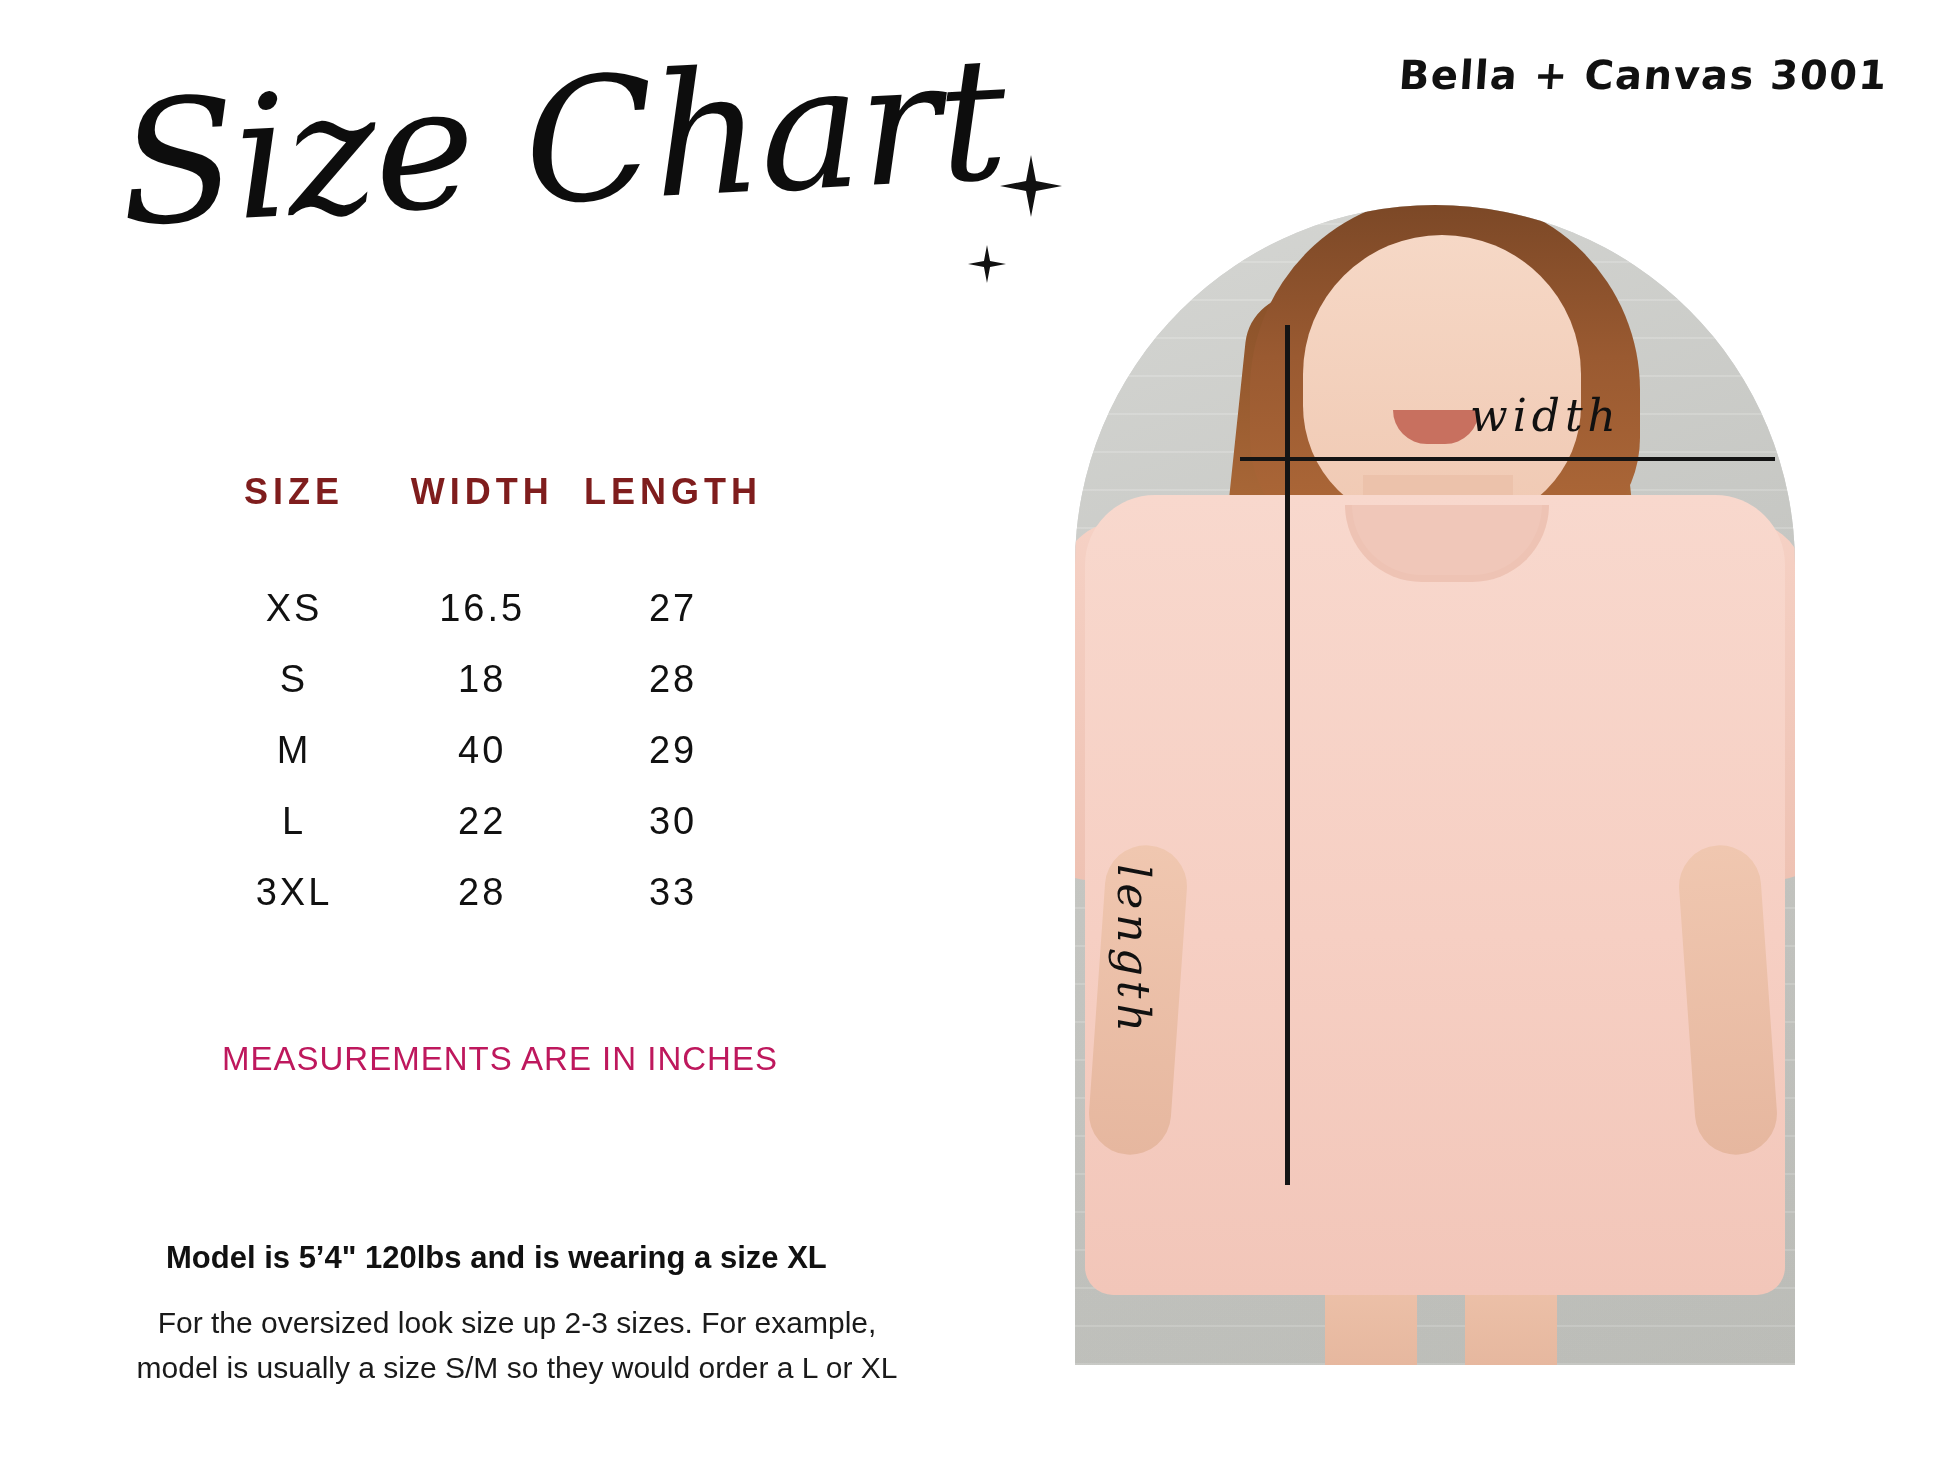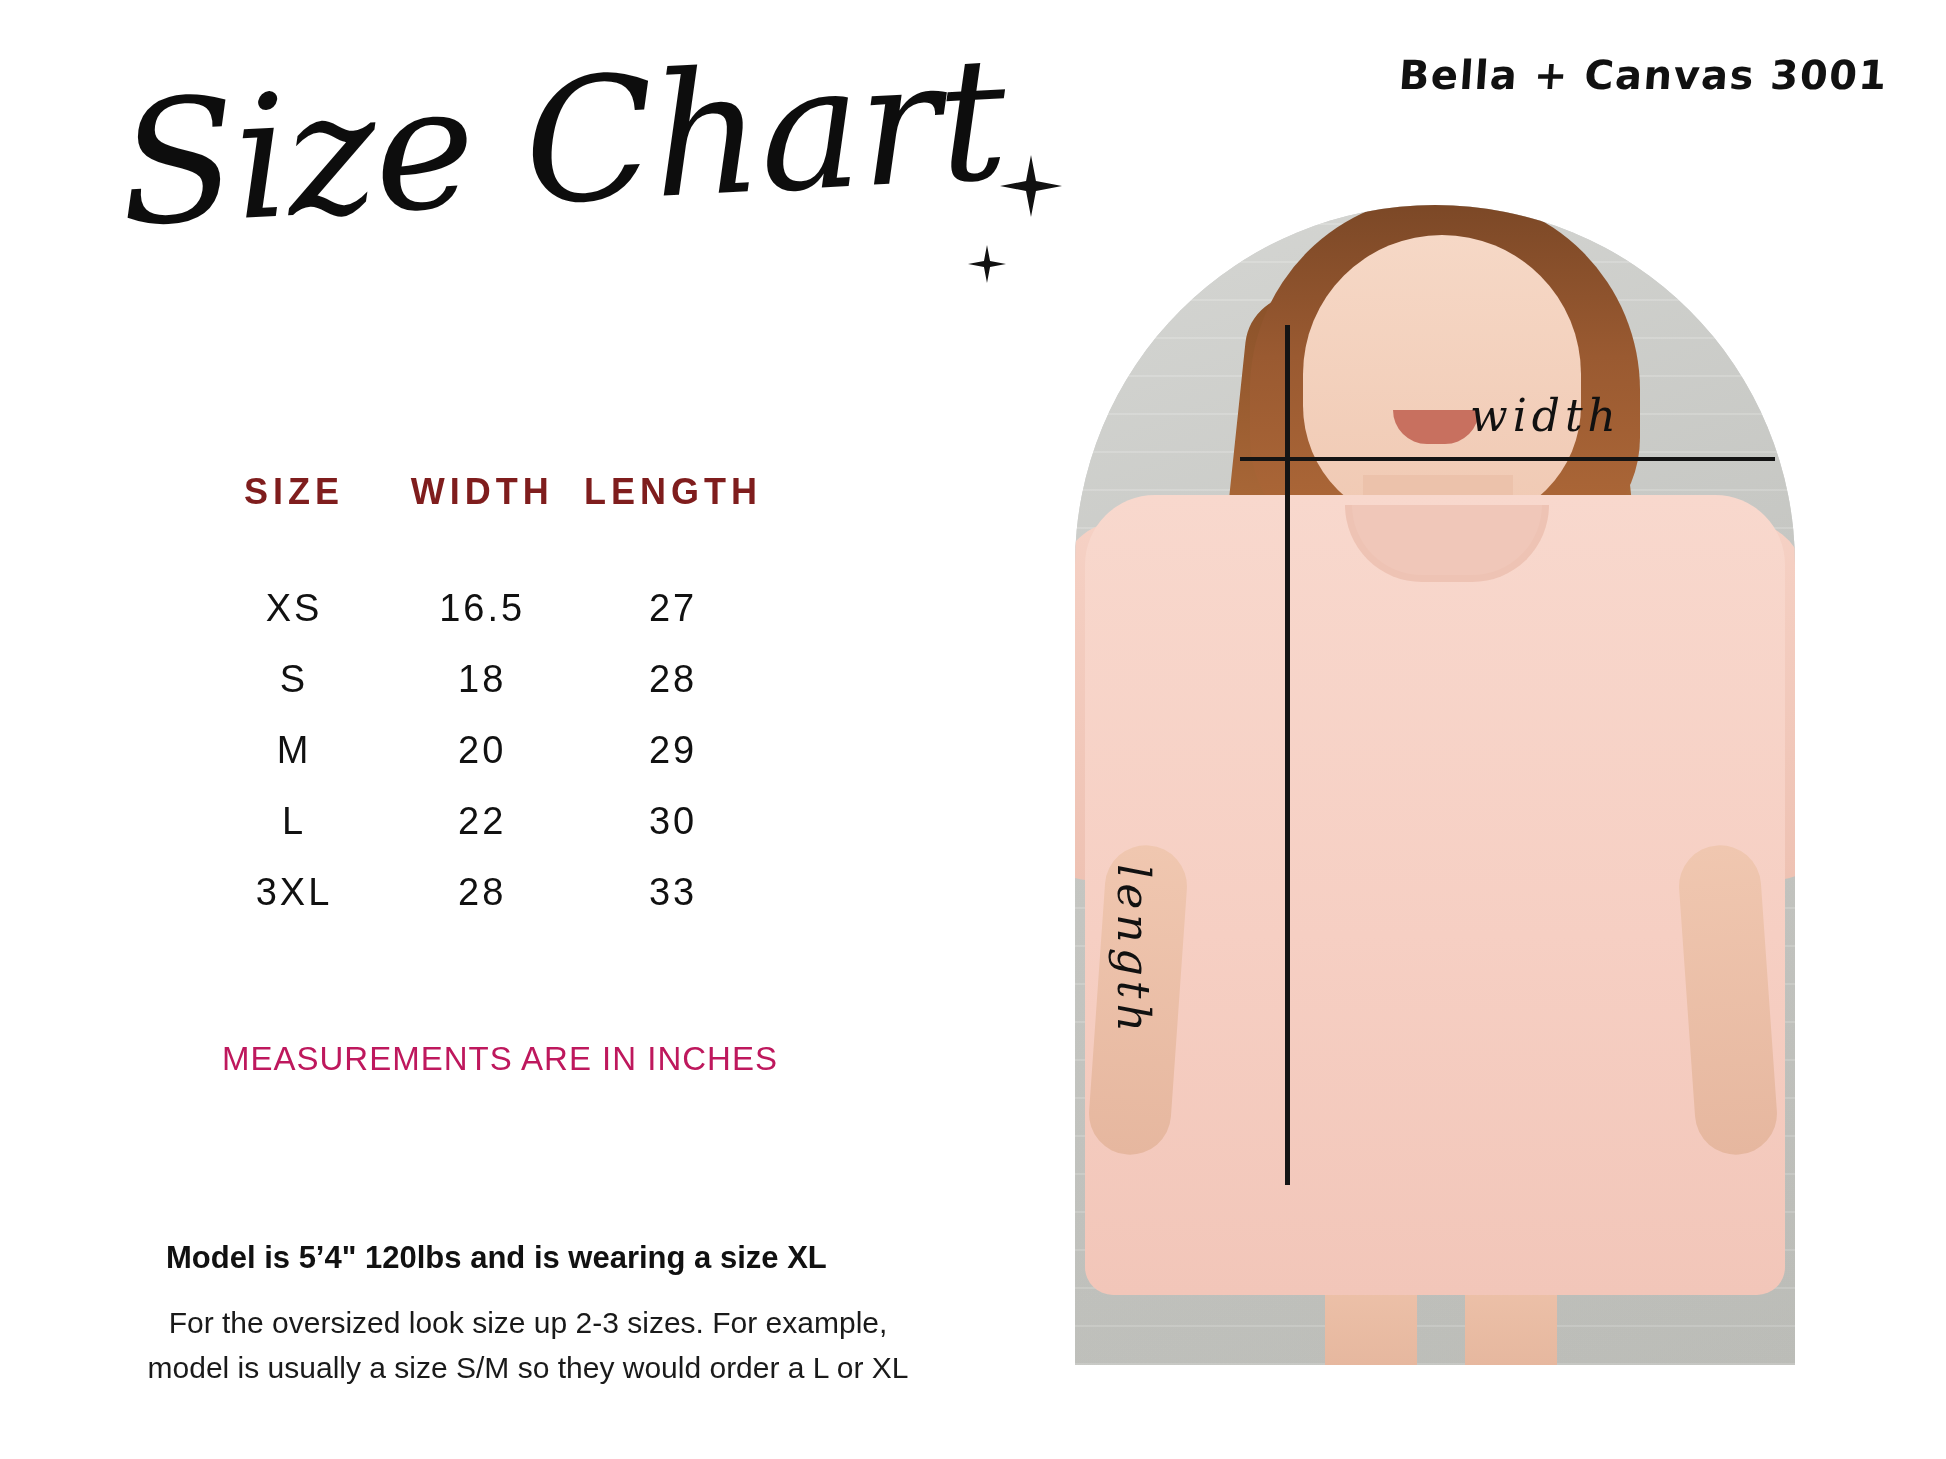--- a/index.html
+++ b/index.html
@@ -126,21 +126,21 @@
     position: absolute;
     left: 166px;
     top: 1240px;
     font-family: "Liberation Sans", sans-serif;
     font-weight: bold;
     font-size: 31px;
     color: #111;
   }
   .oversize-note {
     position: absolute;
-    left: 118px;
+    left: 107px;
     top: 1300px;
     width: 820px;
     font-family: "Liberation Sans", sans-serif;
     font-size: 30px;
     line-height: 1.5;
     color: #1a1a1a;
     text-align: center;
   }
 
   
@@ -371,21 +371,21 @@
           <td>16.5</td>
           <td>27</td>
         </tr>
         <tr>
           <td>S</td>
           <td>18</td>
           <td>28</td>
         </tr>
         <tr>
           <td>M</td>
-          <td>20</td>
+          <td>40</td>
           <td>29</td>
         </tr>
         <tr>
           <td>L</td>
           <td>22</td>
           <td>30</td>
         </tr>
         <tr>
           <td>3XL</td>
           <td>28</td>

